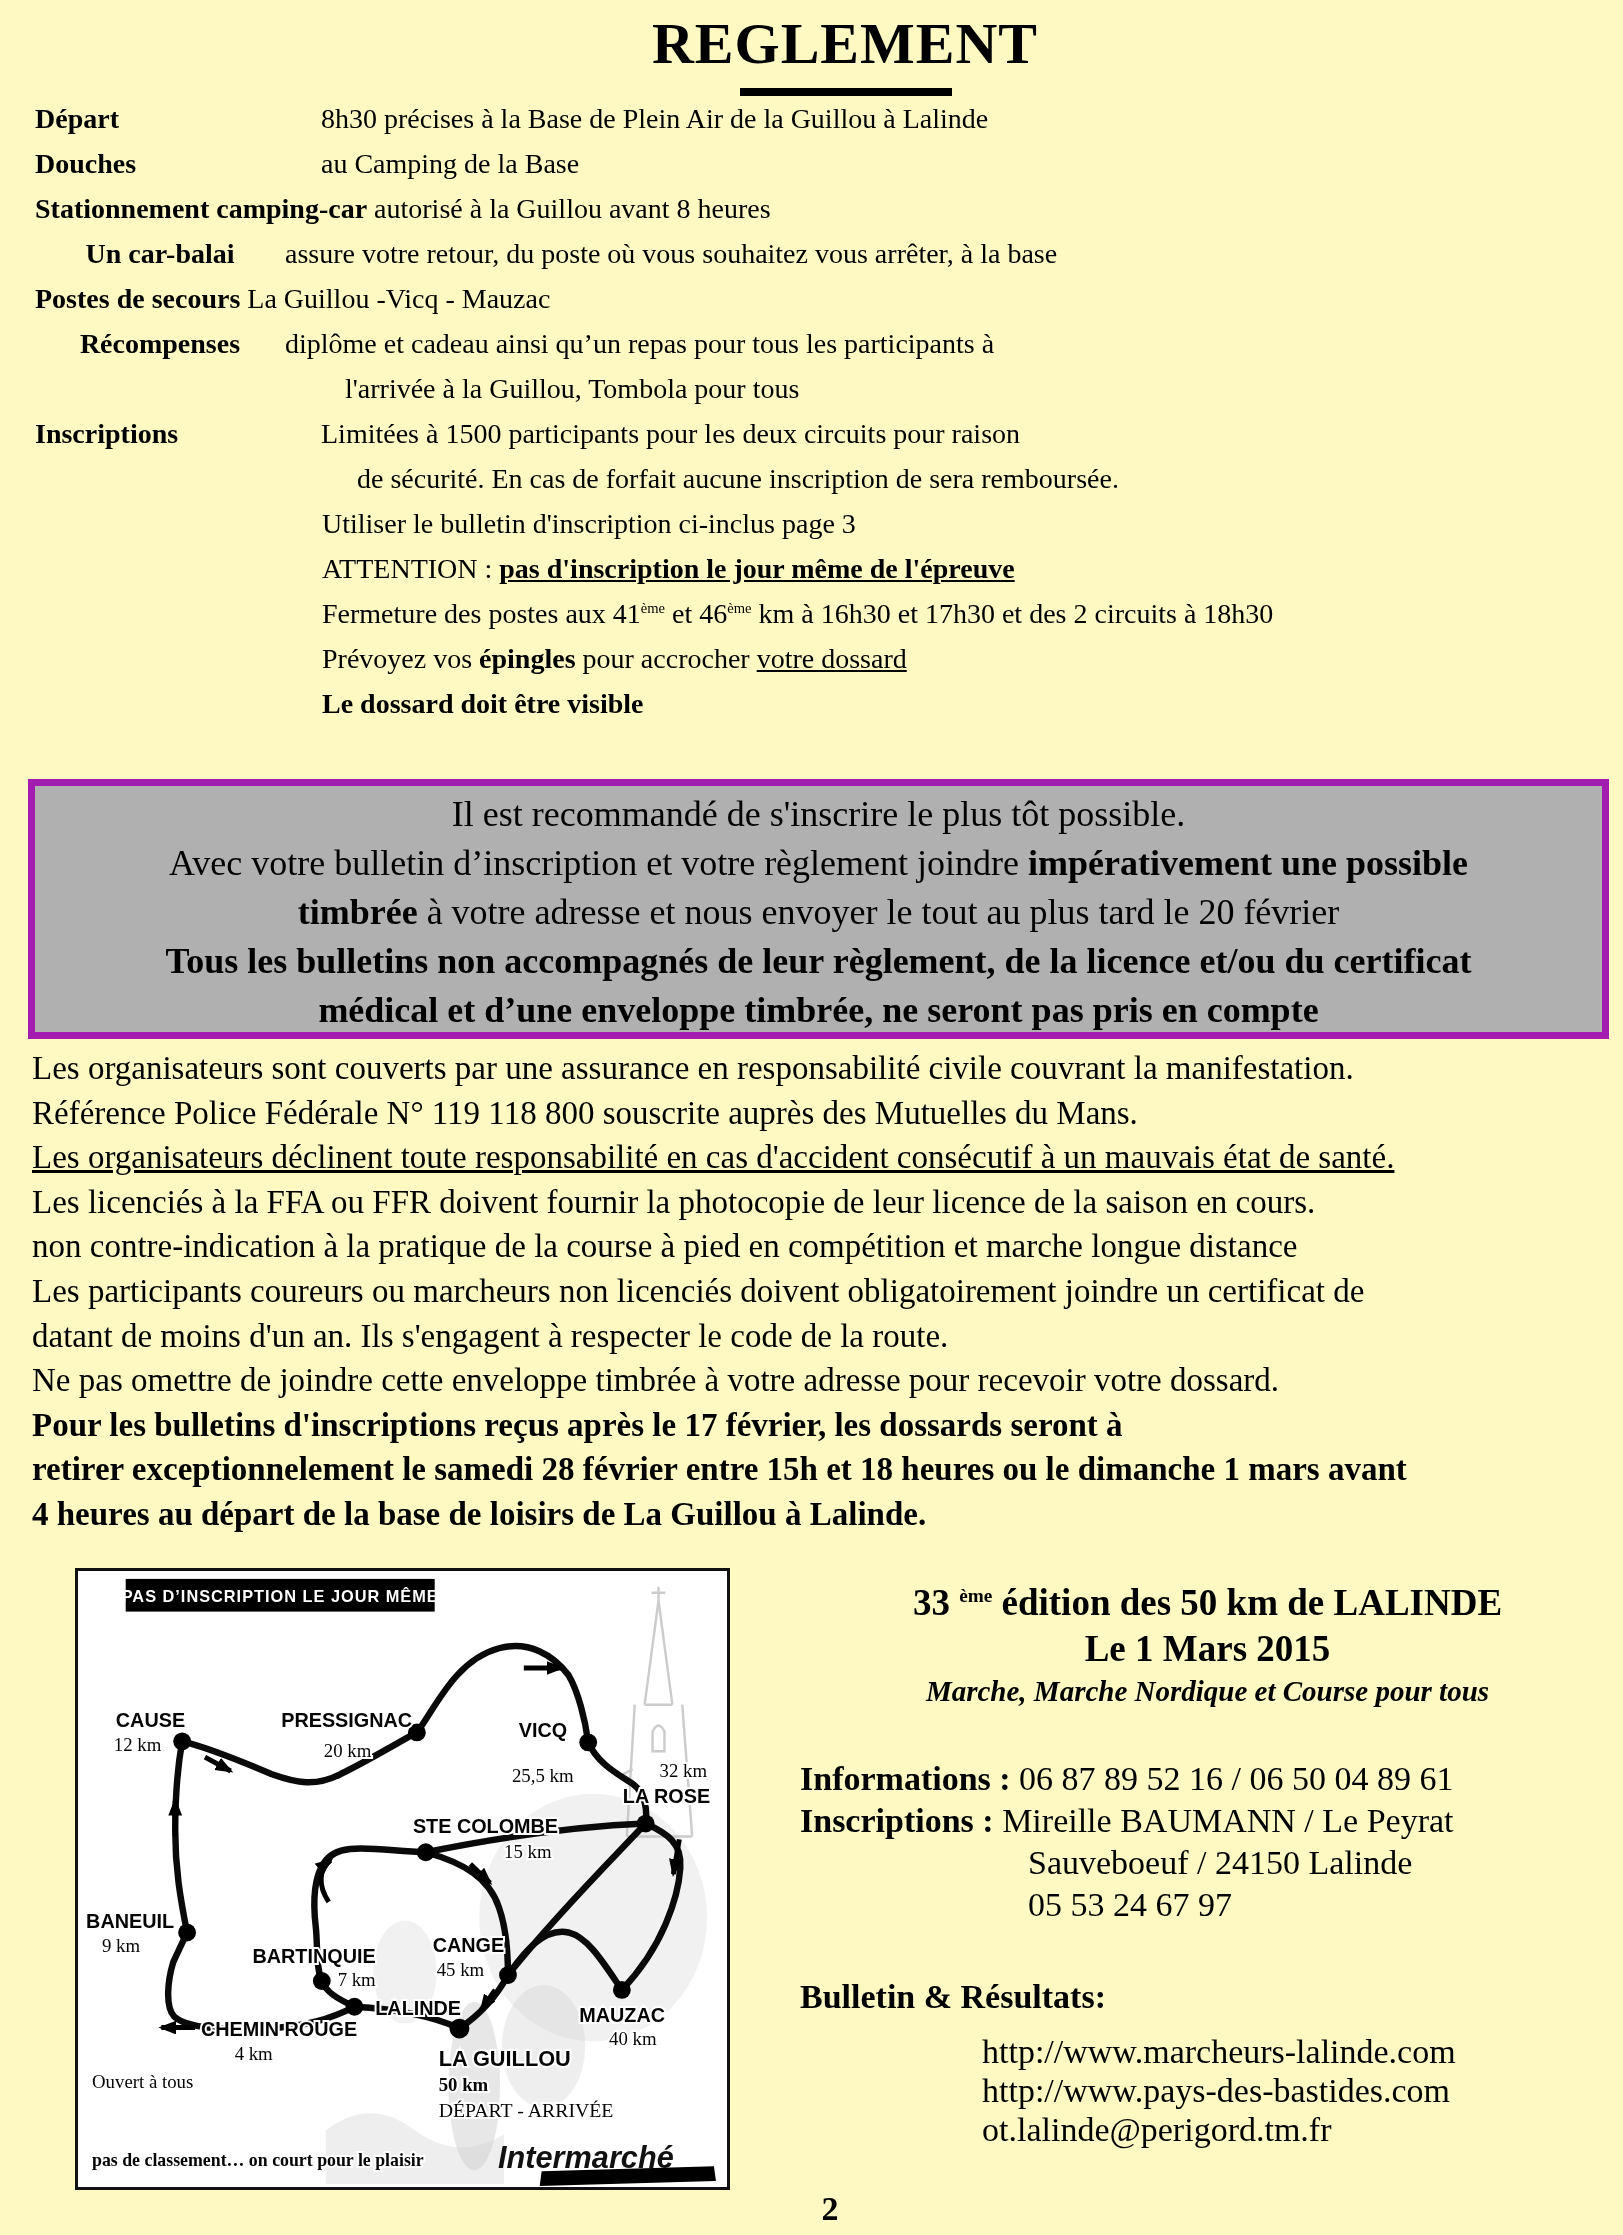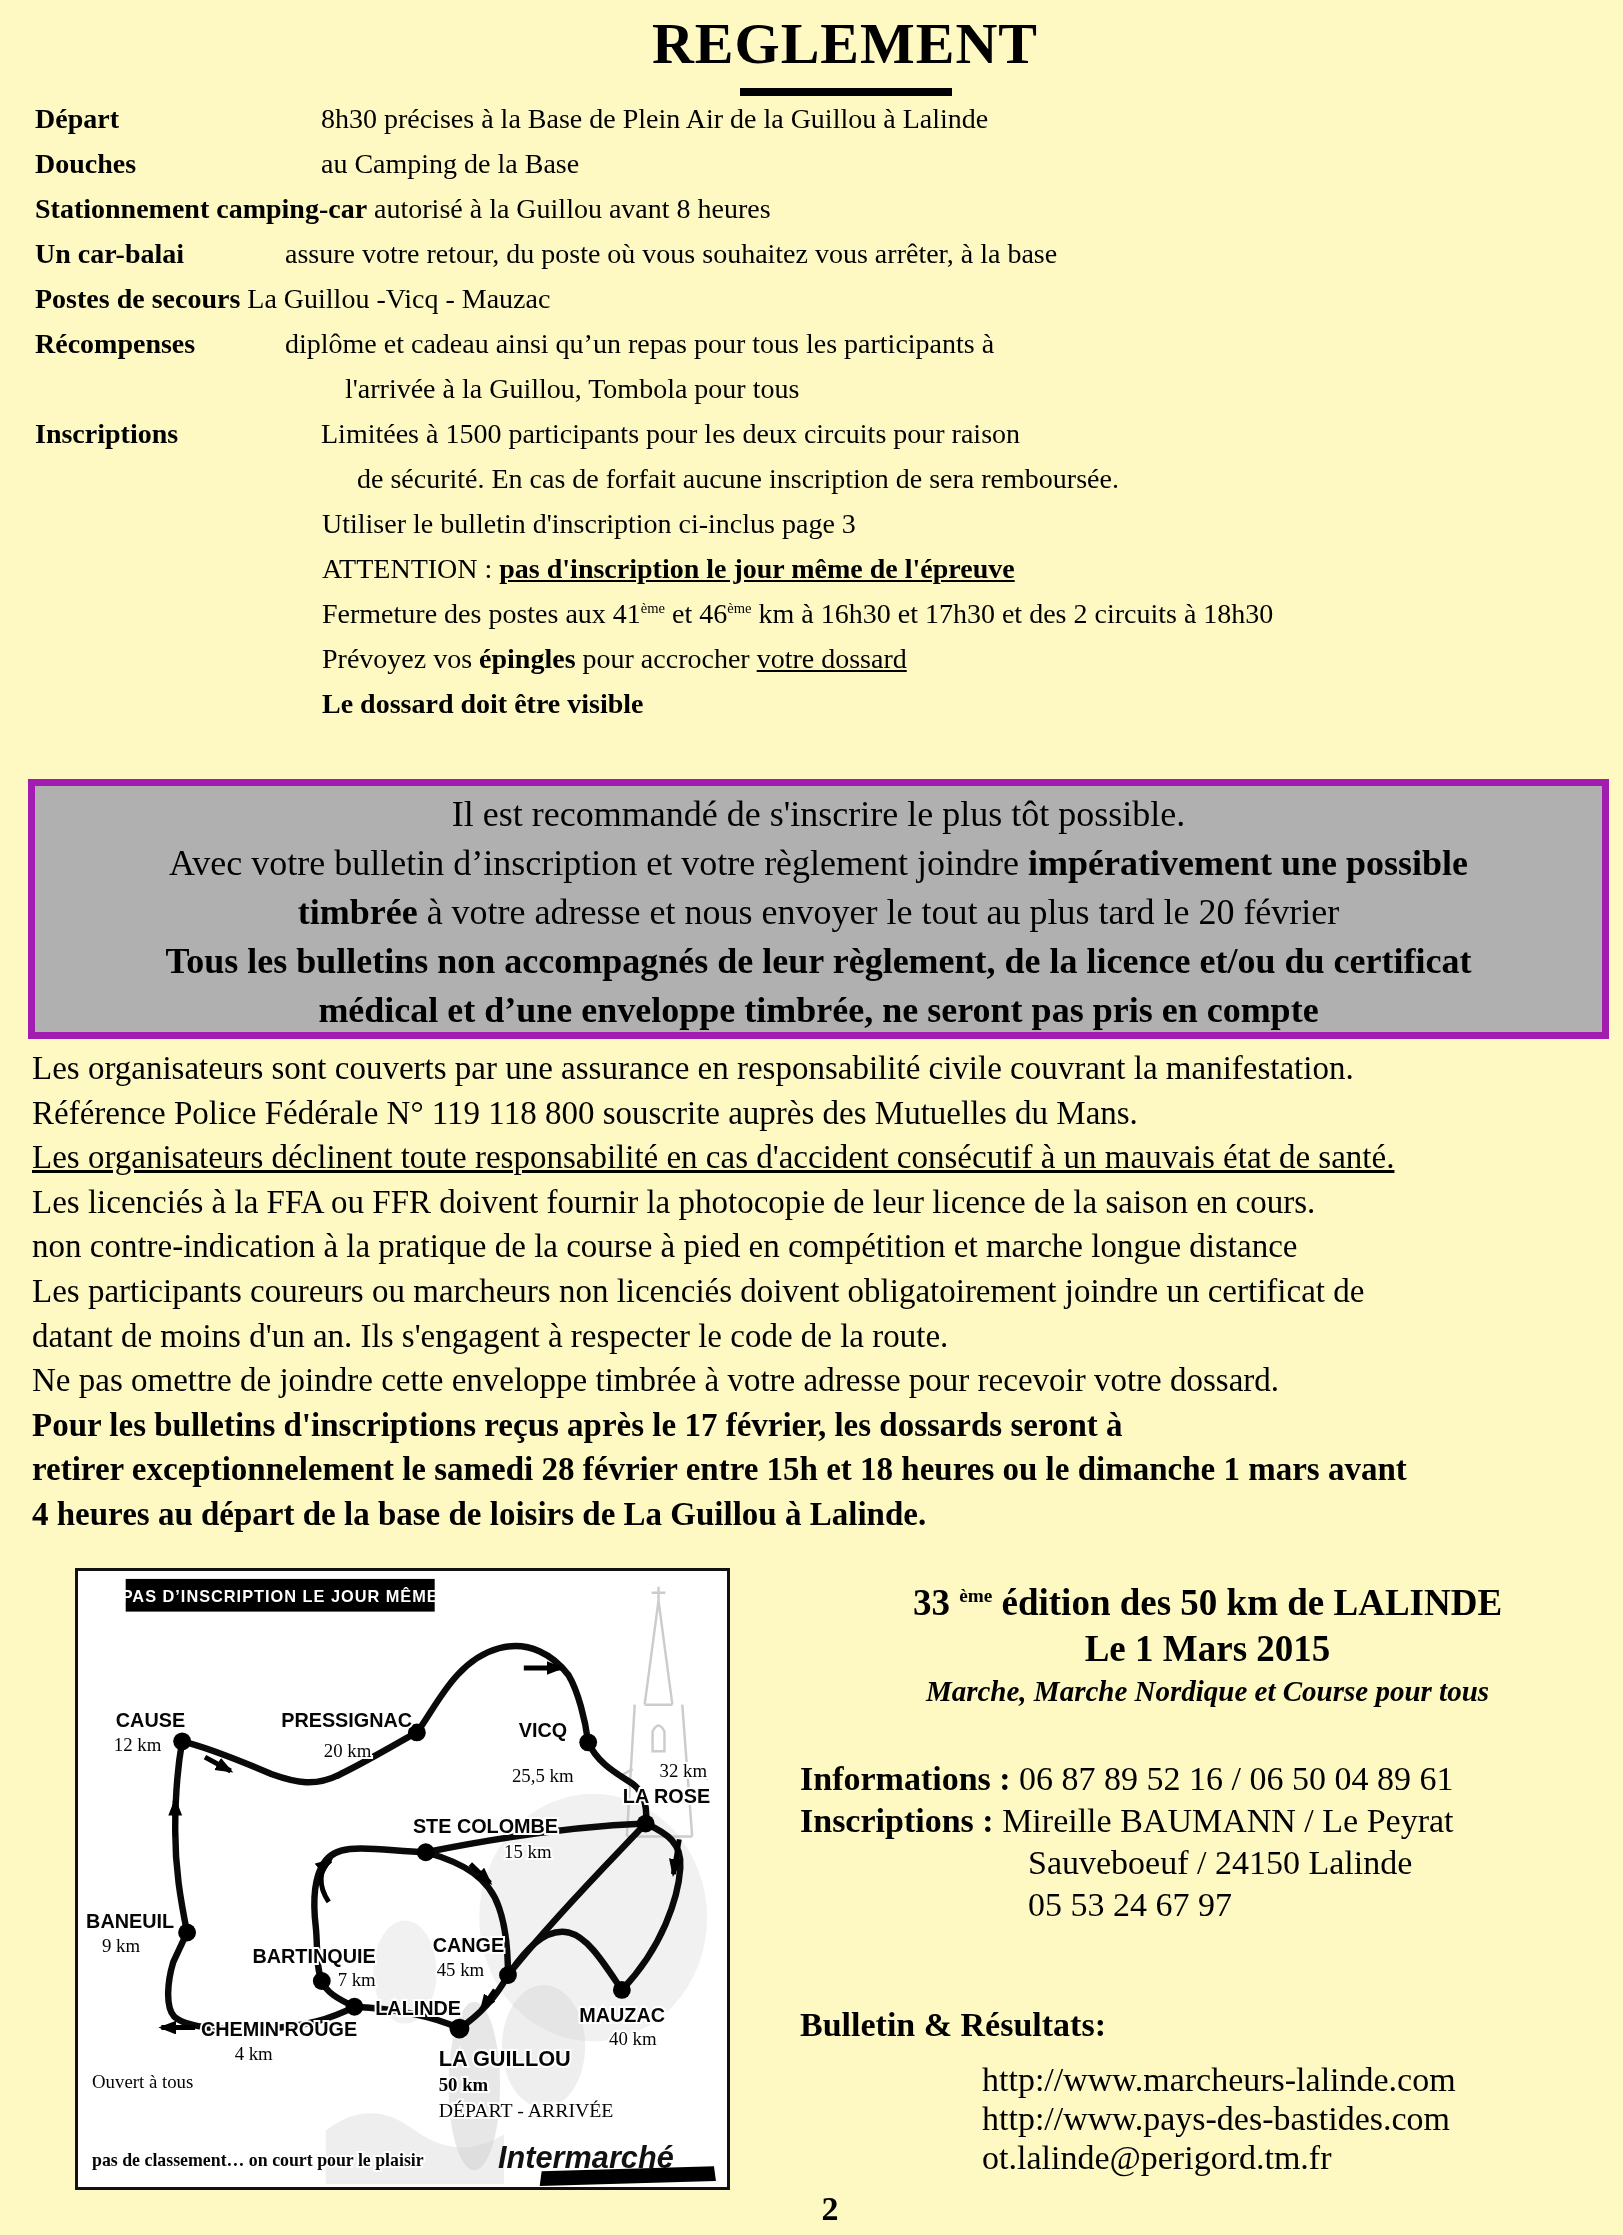--- a/index.html
+++ b/index.html
@@ -18,21 +18,21 @@
   .title-bar{
     position:absolute; top:88px; left:740px; width:212px; height:8px; background:#000;
   }
   
   .toplist{
     position:absolute; top:96px; left:35px; width:1575px;
     font-size:28px; line-height:45px; white-space:nowrap;
   }
   .lbl{display:inline-block; font-weight:bold;}
   .w286{min-width:286px;}
-  .w250{min-width:250px;}
+  .w250{min-width:250px;text-align:center;}
   .ind287{padding-left:287px;}
   .ind310{padding-left:310px;}
   .ind322{padding-left:322px;}
   sup.e{font-size:0.52em; vertical-align:super; line-height:0;}
   
   .notice{
     position:absolute; top:779px; left:28px; width:1567px; height:242px;
     background:#b0b0b0; border:7px solid #a21caf;
     text-align:center; font-size:36px; line-height:49px; padding-top:4px;
   }
@@ -51,21 +51,21 @@
   .event{
     position:absolute; top:1582px; left:800px; width:815px;
     font-size:34px; line-height:42px;
   }
   .ev-center{text-align:center;}
   .ev-line1{font-size:37px; font-weight:bold;}
   .ev-date{font-size:37px; font-weight:bold; margin-top:4px;}
   .ev-sub{font-size:29px; font-weight:bold; font-style:italic; text-align:center;}
   .ev-contact{margin-top:46px;}
   .ev-indent{padding-left:228px;}
-  .ev-bulletin{margin-top:78px; font-weight:bold;}
+  .ev-bulletin{margin-top:50px; font-weight:bold;}
   .ev-urls{margin-top:14px; line-height:39px;}
   .ev-urls div{padding-left:182px;}
   .pagenum{
     position:absolute; top:2190px; left:0; width:1660px; text-align:center;
     font-size:34px; font-weight:bold;
   }
 </style>
 </head>
 <body>
 

